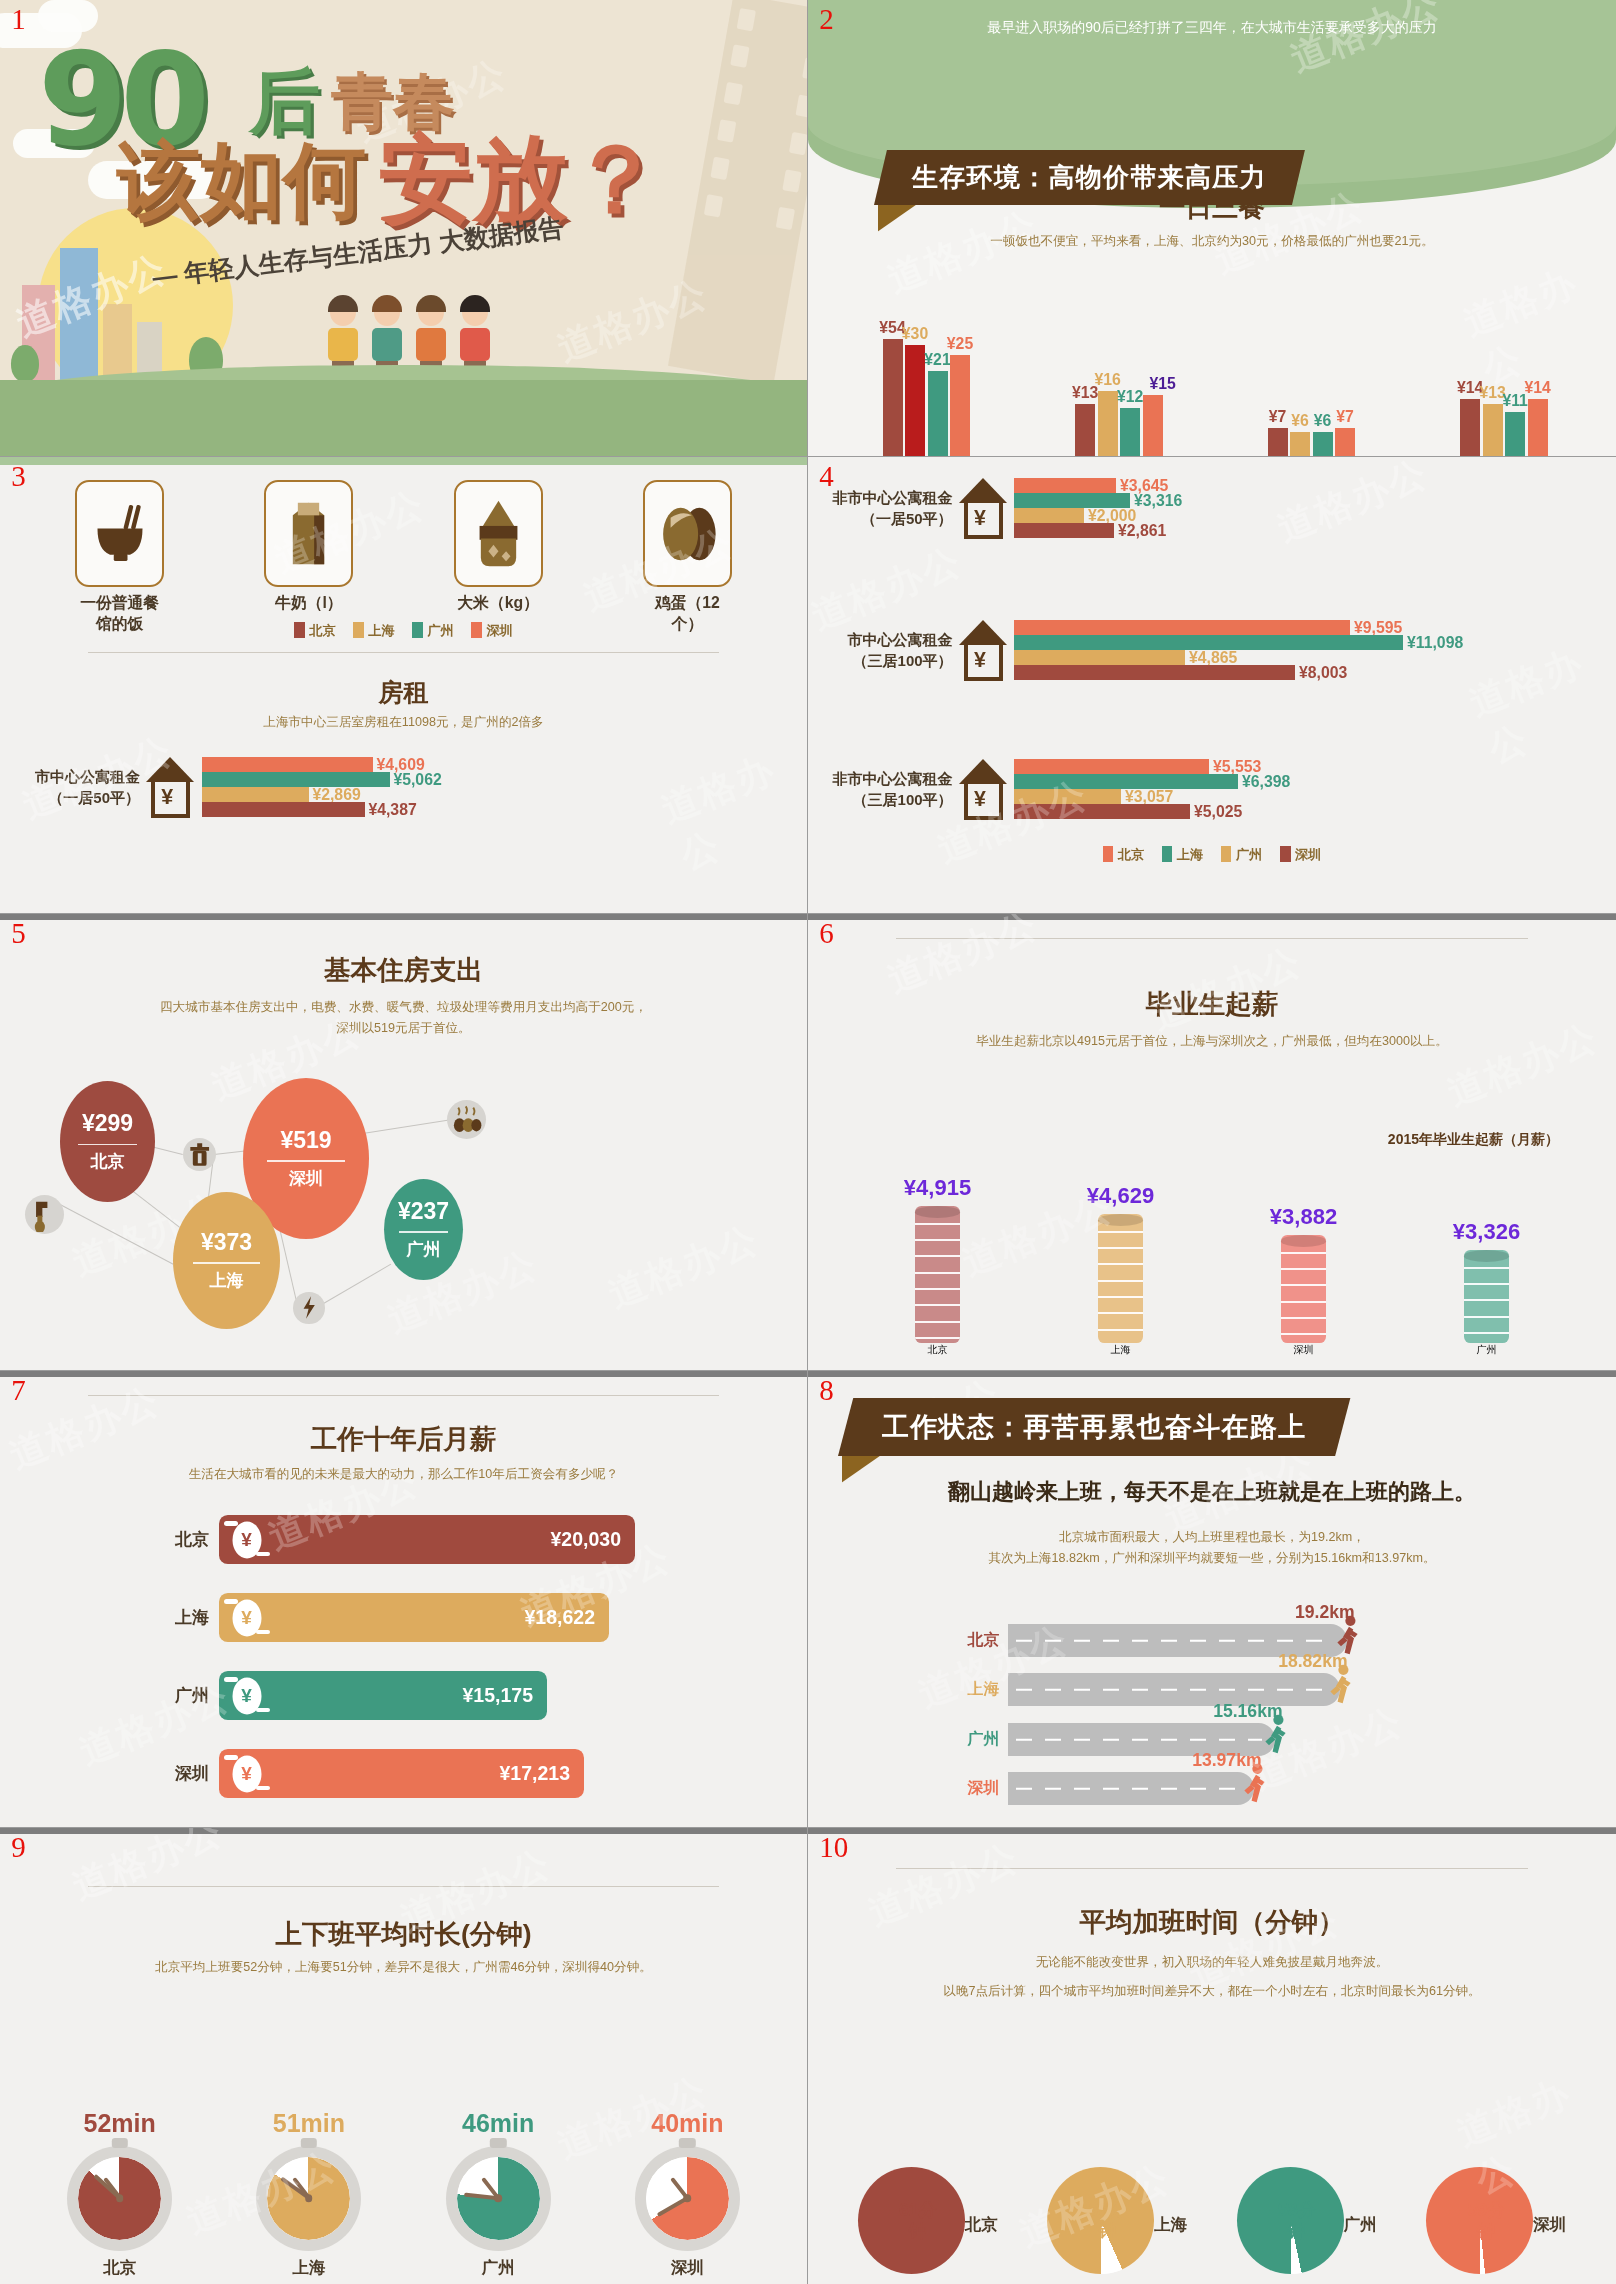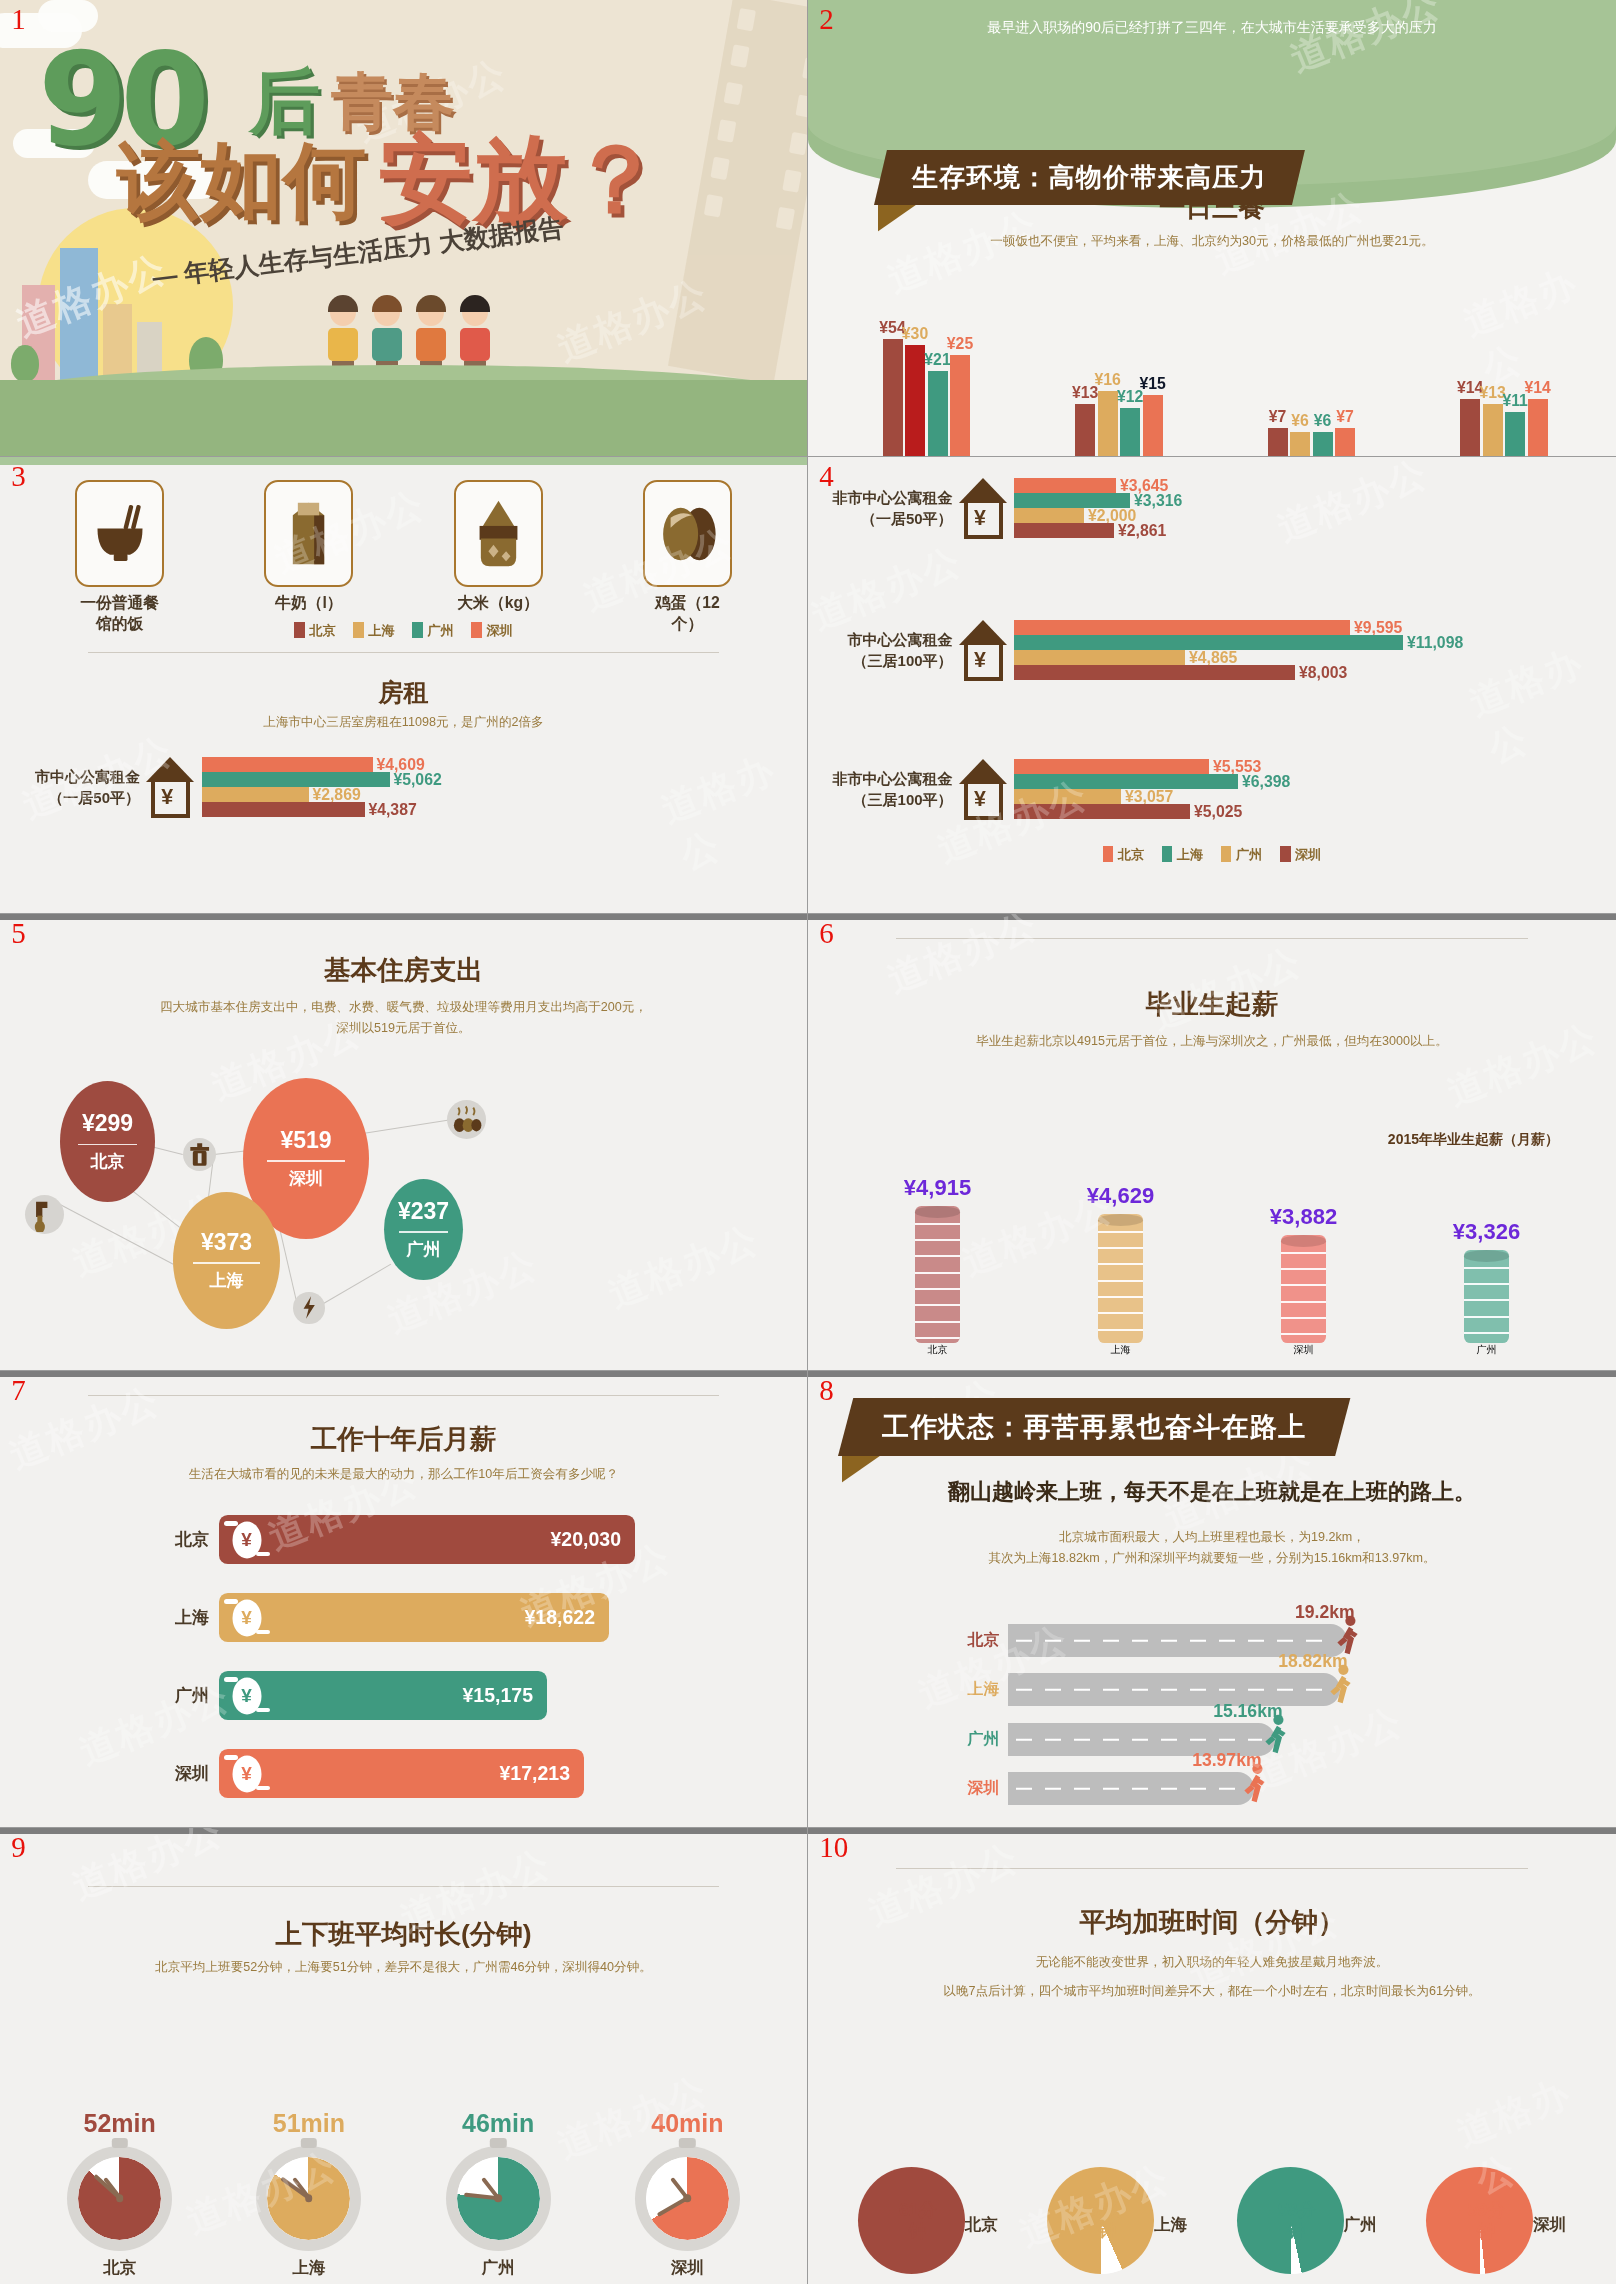--- a/index.html
+++ b/index.html
@@ -259,21 +259,21 @@
           <div class="bcol" style="height: 52px; background: rgb(160, 74, 62);">
             <span style="color: rgb(160, 74, 62);">¥13</span>
           </div>
           <div class="bcol" style="height: 65px; background: rgb(221, 171, 94);">
             <span style="color: rgb(221, 171, 94);">¥16</span>
           </div>
           <div class="bcol" style="height: 48px; background: rgb(63, 154, 128);">
             <span style="color: rgb(63, 154, 128);">¥12</span>
           </div>
           <div class="bcol" style="height: 61px; background: rgb(234, 115, 84);">
-            <span style="color: #0f172a;">¥15</span>
+            <span style="color: #4c1d95; margin-left: 10px;">¥15</span>
           </div>
         </div>
         <div class="bgroup">
           <div class="bcol" style="height: 28px; background: rgb(160, 74, 62);">
             <span style="color: rgb(160, 74, 62);">¥7</span>
           </div>
           <div class="bcol" style="height: 24px; background: rgb(221, 171, 94);">
             <span style="color: rgb(221, 171, 94);">¥6</span>
           </div>
           <div class="bcol" style="height: 24px; background: rgb(63, 154, 128);">

